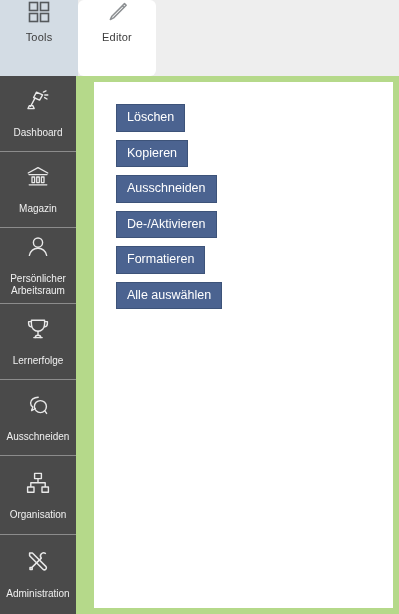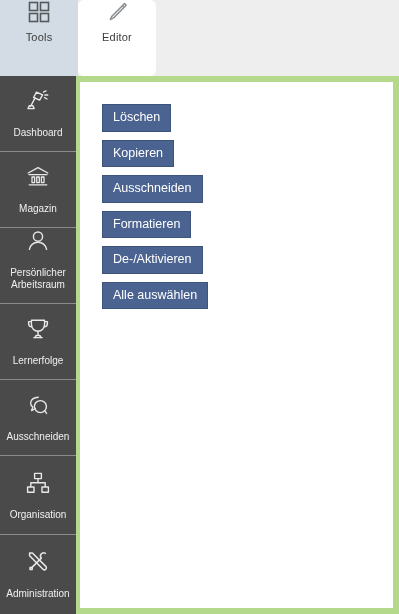--- a/index.html
+++ b/index.html
@@ -39,39 +39,39 @@
     background: #4a4a4a;
     display: flex; flex-direction: column;
   }
   .side-item {
     position: relative;
     width: 76px;
     flex: 0 0 auto;
     display: flex; flex-direction: column;
     align-items: center; justify-content: center;
     gap: 13px;
-    padding: 12px 2px;
+    padding: 6px 2px;
     cursor: pointer; user-select: none;
     border-bottom: 1px solid #8c8c8c;
   }
   .side-item:last-child { border-bottom: none; }
   .side-icon { width: 26px; height: 26px; display: block; }
   .side-label {
     font-size: 10px; line-height: 12px;
     color: #f0f0f0; text-align: center;
     max-width: 72px;
   }
 
   
   .content-wrap {
     position: absolute;
     left: 76px; top: 76px;
     width: 323px; height: 538px;
     background: #b5d98a;
-    padding: 6px 6px 6px 4px;
+    padding: 6px 6px 6px 18px;
   }
   .content {
     width: 100%; height: 100%;
     background: #ffffff;
     padding: 22px 0 0 22px;
   }
 
   
   .btn {
     display: inline-block;
@@ -217,25 +217,25 @@
 
       <div class="btn-row">
         <button class="btn">Kopieren</button>
       </div>
 
       <div class="btn-row">
         <button class="btn">Ausschneiden</button>
       </div>
 
       <div class="btn-row">
+        <button class="btn">De-/Aktivieren</button>
+      </div>
+
+      <div class="btn-row">
         <button class="btn">Formatieren</button>
-      </div>
-
-      <div class="btn-row">
-        <button class="btn">De-/Aktivieren</button>
       </div>
 
       <div class="btn-row gap">
         <button class="btn">Alle auswählen</button>
       </div>
 
     </div>
   </div>
 
 </div>

